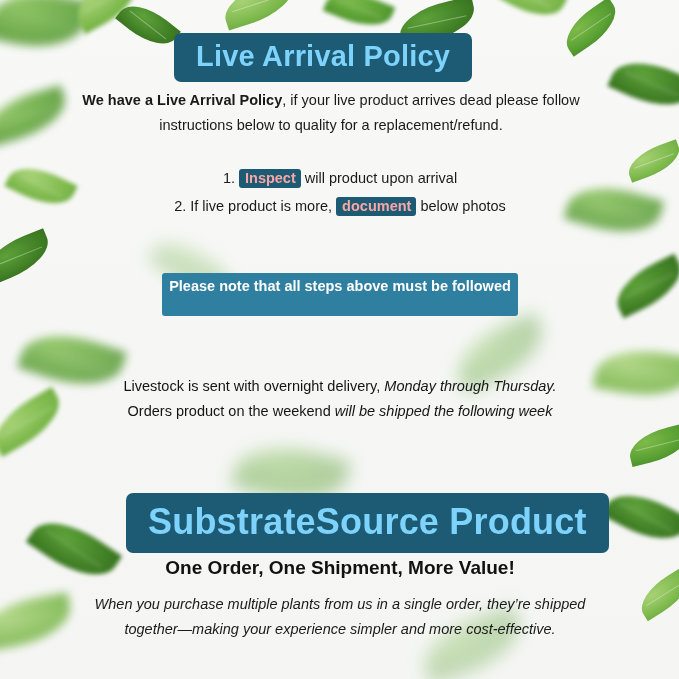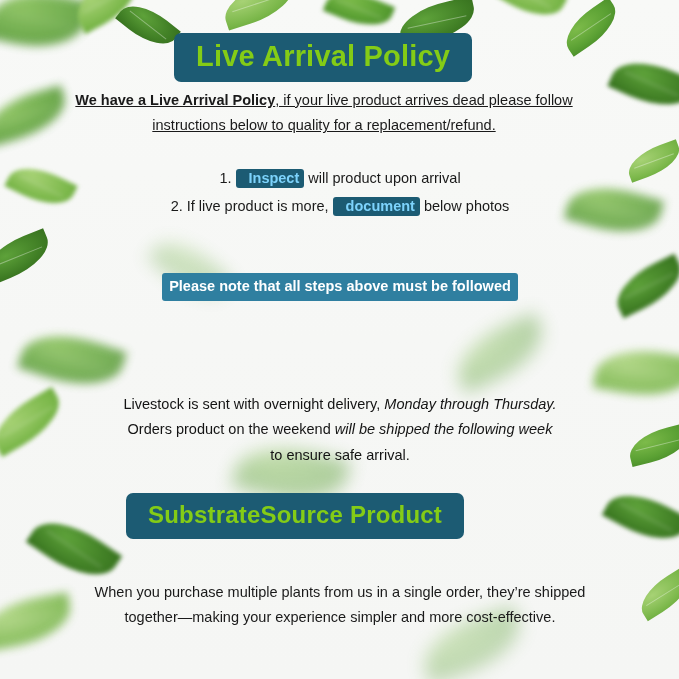--- a/index.html
+++ b/index.html
@@ -47,118 +47,118 @@
   .content {
     position: relative;
     z-index: 5;
     width: 679px;
     height: 679px;
   }
 
   .banner {
     position: absolute;
     background: #1c5b73;
-    color: #84cc16;
+    color: #7dd3fc;
     border-radius: 7px;
     font-weight: bold;
     letter-spacing: 0.2px;
     text-align: center;
     white-space: nowrap;
   }
   #banner-live {
     left: 174px;
     top: 33px;
     padding: 7px 22px 9px 22px;
     font-size: 29px;
   }
   #banner-product {
     left: 126px;
     top: 493px;
     padding: 8px 22px 10px 22px;
-    font-size: 24px;
+    font-size: 36px;
   }
 
   .para {
     position: absolute;
     text-align: center;
     color: #1a1a1a;
     font-size: 14.5px;
     line-height: 1.75;
   }
   #intro-para {
-    left: 54px;
+    left: 61px;
     top: 88px;
     width: 540px;
-    text-decoration: underline;
   }
   #intro-para .bold { font-weight: bold; }
 
   .steps {
     position: absolute;
     left: 120px;
     top: 164px;
     width: 440px;
     font-size: 14.5px;
     line-height: 1.95;
     color: #1a1a1a;
     text-align: center;
   }
   .step-line { white-space: nowrap; }
   .hl {
     background: #1c5b73;
-    color: #7dd3fc;
-    padding: 1px 5px 2px 13px;
+    color: #fca5a5;
+    padding: 1px 5px 2px 6px;
     border-radius: 3px;
     font-weight: bold;
     margin-top: 13px;
   }
 
   .note {
     position: absolute;
     left: 120px;
     top: 273px;
     width: 440px;
     text-align: center;
     font-size: 14.5px;
     line-height: 1.6;
     color: #ffffff;
   }
   .note span {
     background: #2f7fa0;
-    padding: 2px 7px 3px 7px;
+    padding: 2px 7px 18px 7px;
     border-radius: 3px;
     font-weight: bold;
     display: inline-block;
     margin-bottom: 3px;
     text-align: right;
   }
 
   #ship-para {
     left: 90px;
-    top: 392px;
+    top: 374px;
     width: 500px;
     color: #141414;
   }
   #ship-para .ital { font-style: italic; }
 
   .subhead {
     position: absolute;
     left: 90px;
     top: 557px;
     width: 500px;
     text-align: center;
     font-size: 19px;
     font-weight: bold;
     color: #111111;
   }
 
   #closing-para {
     left: 75px;
-    top: 580px;
+    top: 592px;
     width: 530px;
+    font-style: italic;
   }
 </style>
 </head>
 <body>
 
 <div id="page">
 
   <div class="leaf blur2" style="left:-10px;top:-8px;width:96px;height:56px;transform:rotate(12deg);opacity:.85;">
       <div class="vein"></div>
     </div>
@@ -260,22 +260,22 @@
       </div>
     </div>
 
     <div class="note">
       <span>Please note that all steps above must be followed</span><br>
     </div>
 
     <div class="para" id="ship-para">
       <span>Livestock is sent with overnight delivery, </span><span class="ital">Monday through Thursday.</span><br>
       <span>Orders product on the weekend </span><span class="ital">will be shipped the following week</span><br>
-      <span>to ensure safe arrival.</span>
     </div>
 
     <div class="banner" id="banner-product">SubstrateSource Product</div>
 
+    <div class="subhead">One Order, One Shipment, More Value!</div>
 
     <div class="para" id="closing-para">When you purchase multiple plants from us in a single order, they’re shipped together—making your experience simpler and more cost-effective.</div>
 
   </div>
 </div>
 
 </body></html>

